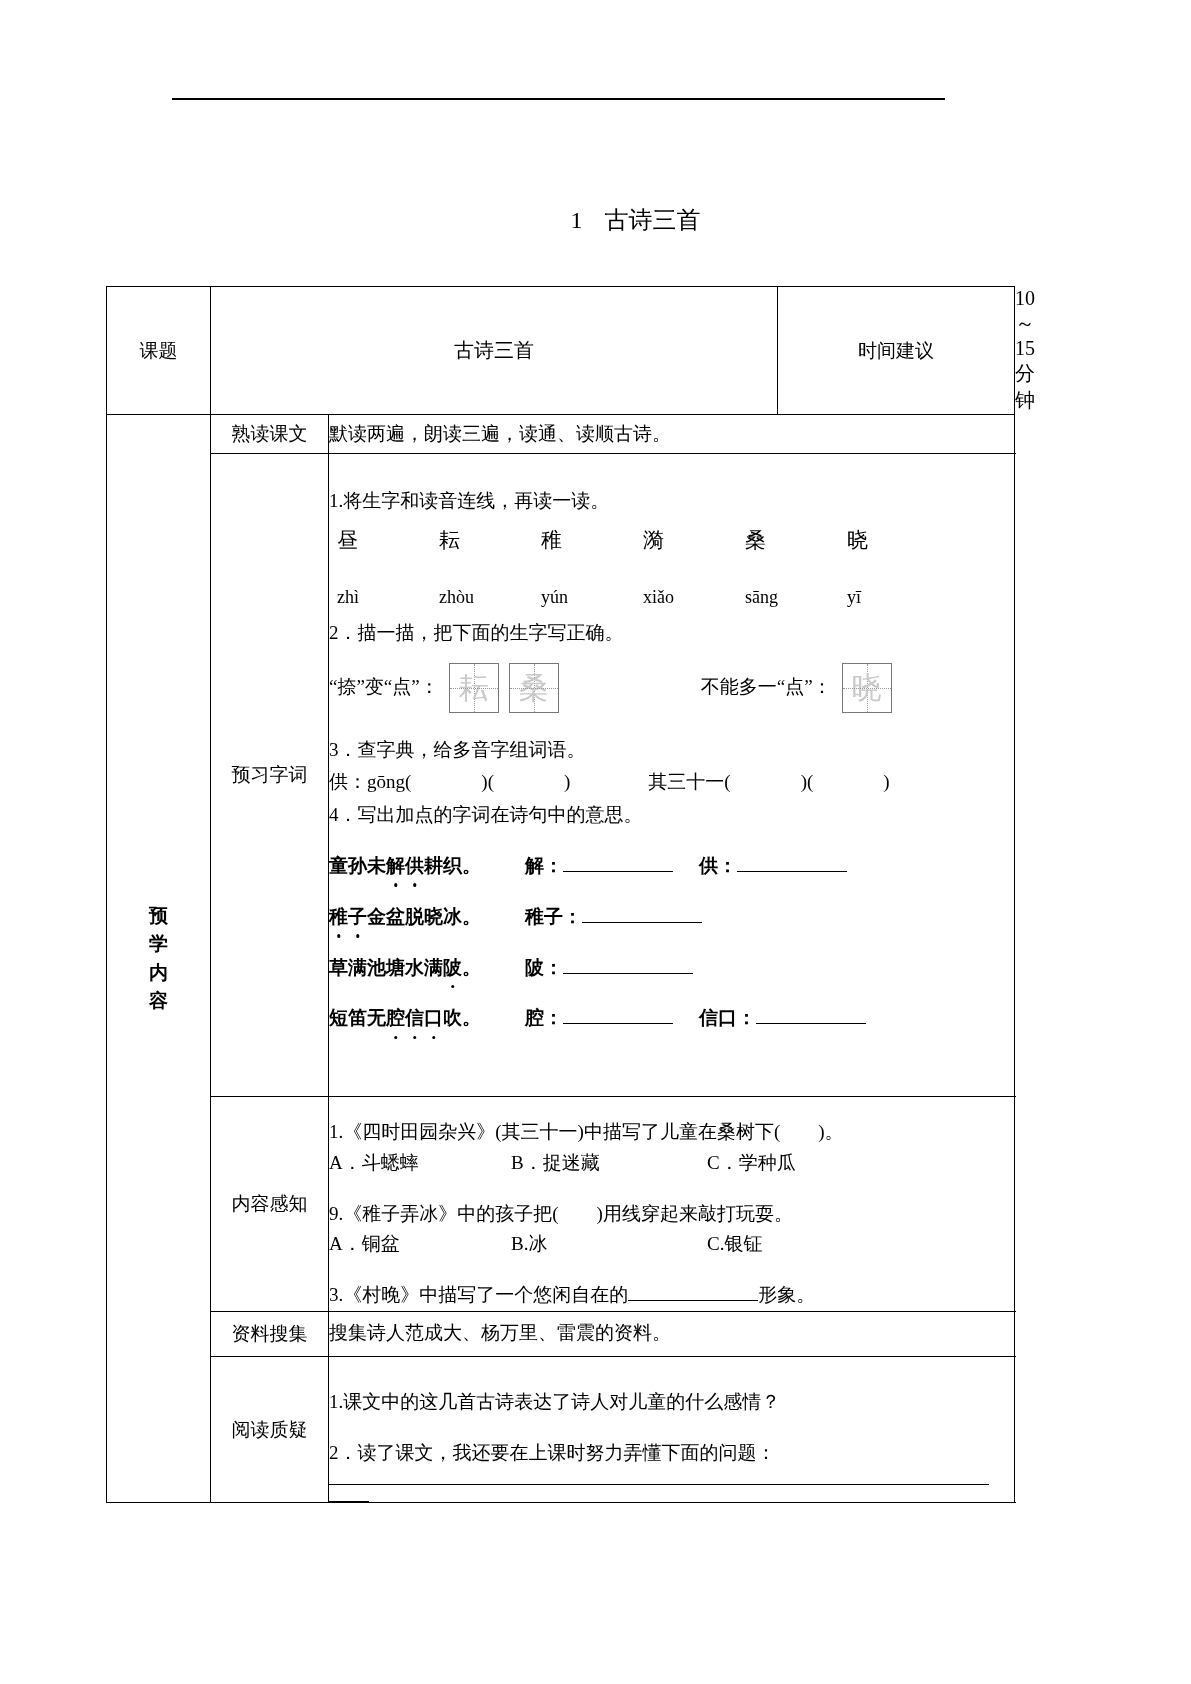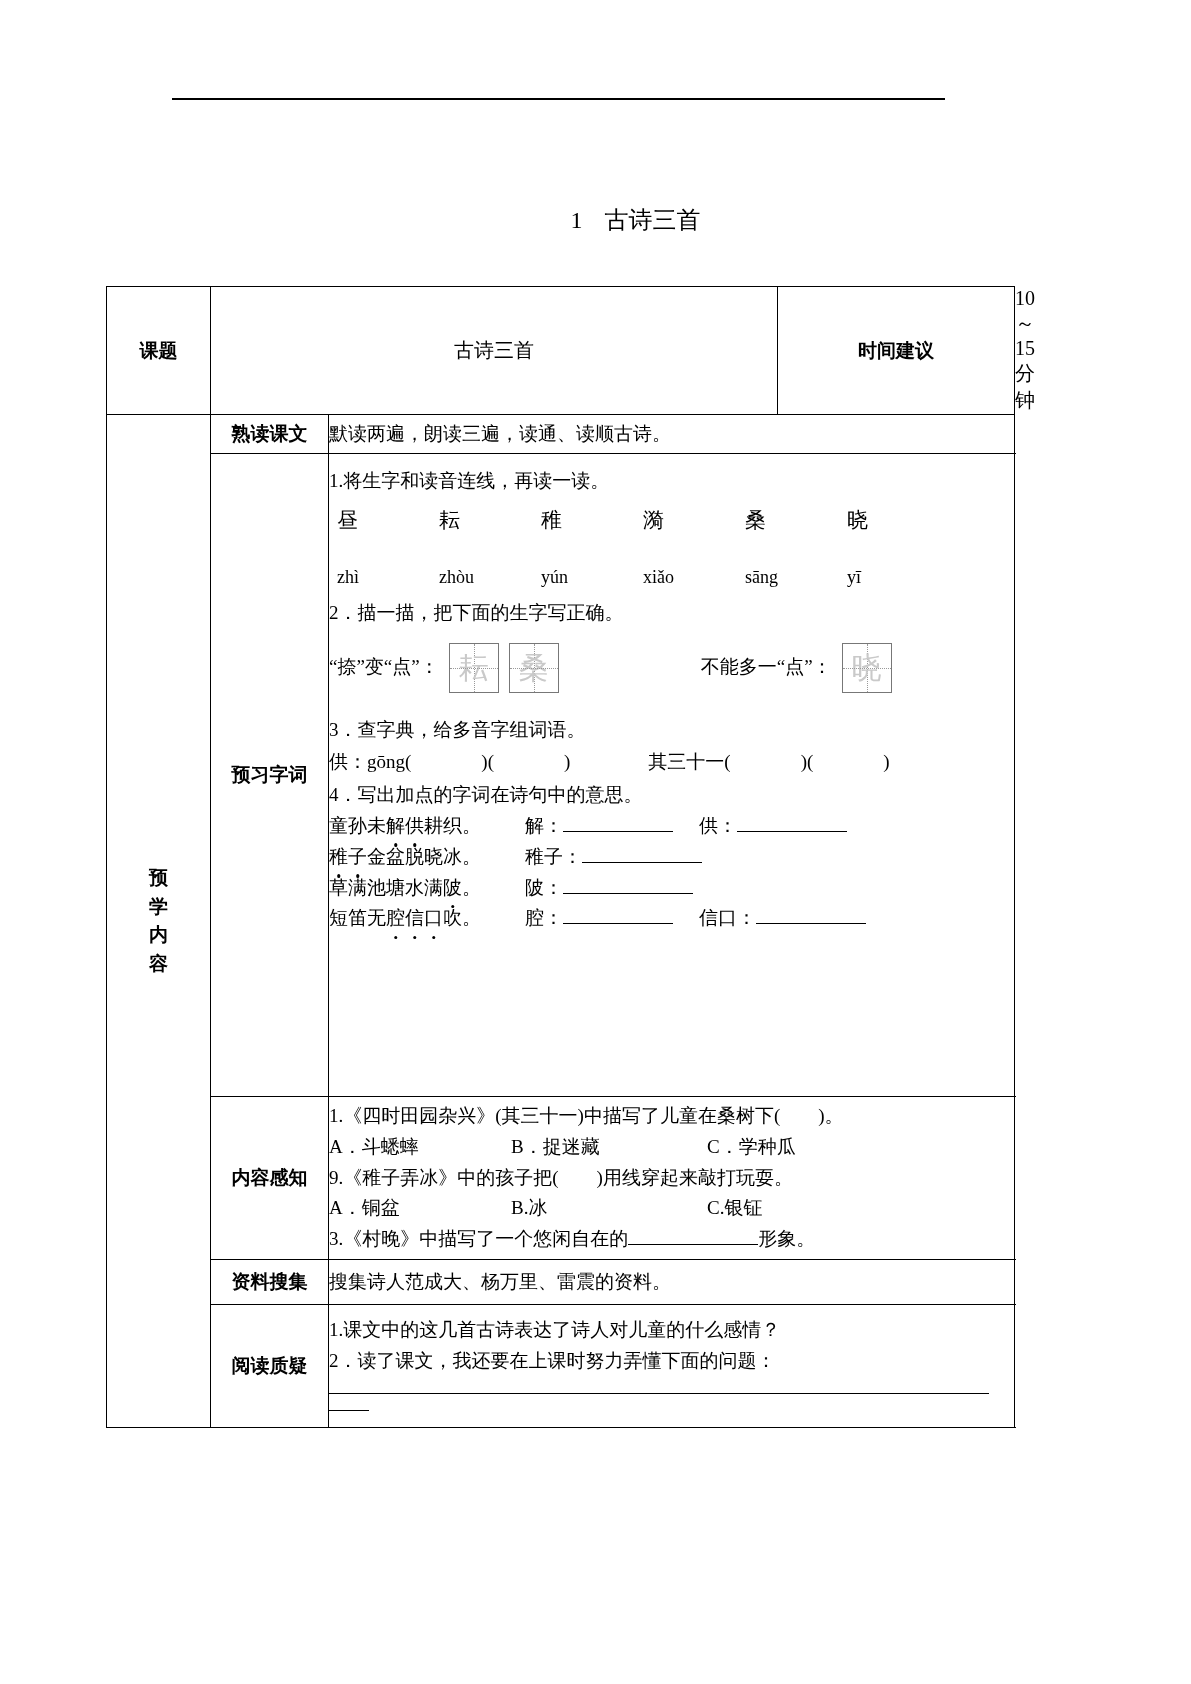--- a/index.html
+++ b/index.html
@@ -74,21 +74,21 @@
   }
   table.sheet td {
     border: 1.2px solid #000;
     vertical-align: middle;
     padding: 0;
   }
   .cell-pad { padding: 6px 10px; }
 
   .lbl {
     text-align: center;
-    font-weight: bold;
+    font-weight: normal;
     font-family: "Liberation Sans", "DejaVu Sans", sans-serif;
     font-size: 19px;
     white-space: nowrap;
   }
   .hdr-ct-serif {
     text-align: center;
     font-size: 20px;
     font-family: "Liberation Serif", "DejaVu Serif", serif;
   }
   .vertlabel {
@@ -97,21 +97,21 @@
     font-family: "Liberation Sans", "DejaVu Sans", sans-serif;
     font-size: 19px;
     line-height: 1.45;
     letter-spacing: 1px;
   }
   .body-txt {
     font-size: 19px;
     line-height: 1.62;
     padding: 7px 12px;
   }
-  .row-line { white-space: nowrap; }
+  .row-line { white-space: nowrap; margin-top: 20px; }
 
   
   .glyph-row {
     display: flex;
     font-size: 21px;
     padding-left: 8px;
     margin-top: 6px;
   }
   .glyph-row > span { width: 102px; display: inline-block; }
   .pinyin-row {
@@ -186,21 +186,22 @@
     bottom: -5px;
     width: 3.5px;
     height: 3.5px;
     background: #000;
     border-radius: 50%;
     transform: translateX(-50%);
   }
 
   .meaning-line {
     white-space: nowrap;
-    margin-top: 0;
+    margin-top: 20px;
+    font-weight: bold;
   }
   .m-term { display: inline-block; width: 196px; }
   .lead-sp { display: inline-block; width: 26px; }
 
   .opt-line { white-space: nowrap; }
   .opt { display: inline-block; }
   .opt-a { width: 182px; }
   .opt-b { width: 196px; }
 
   .long-rule {

